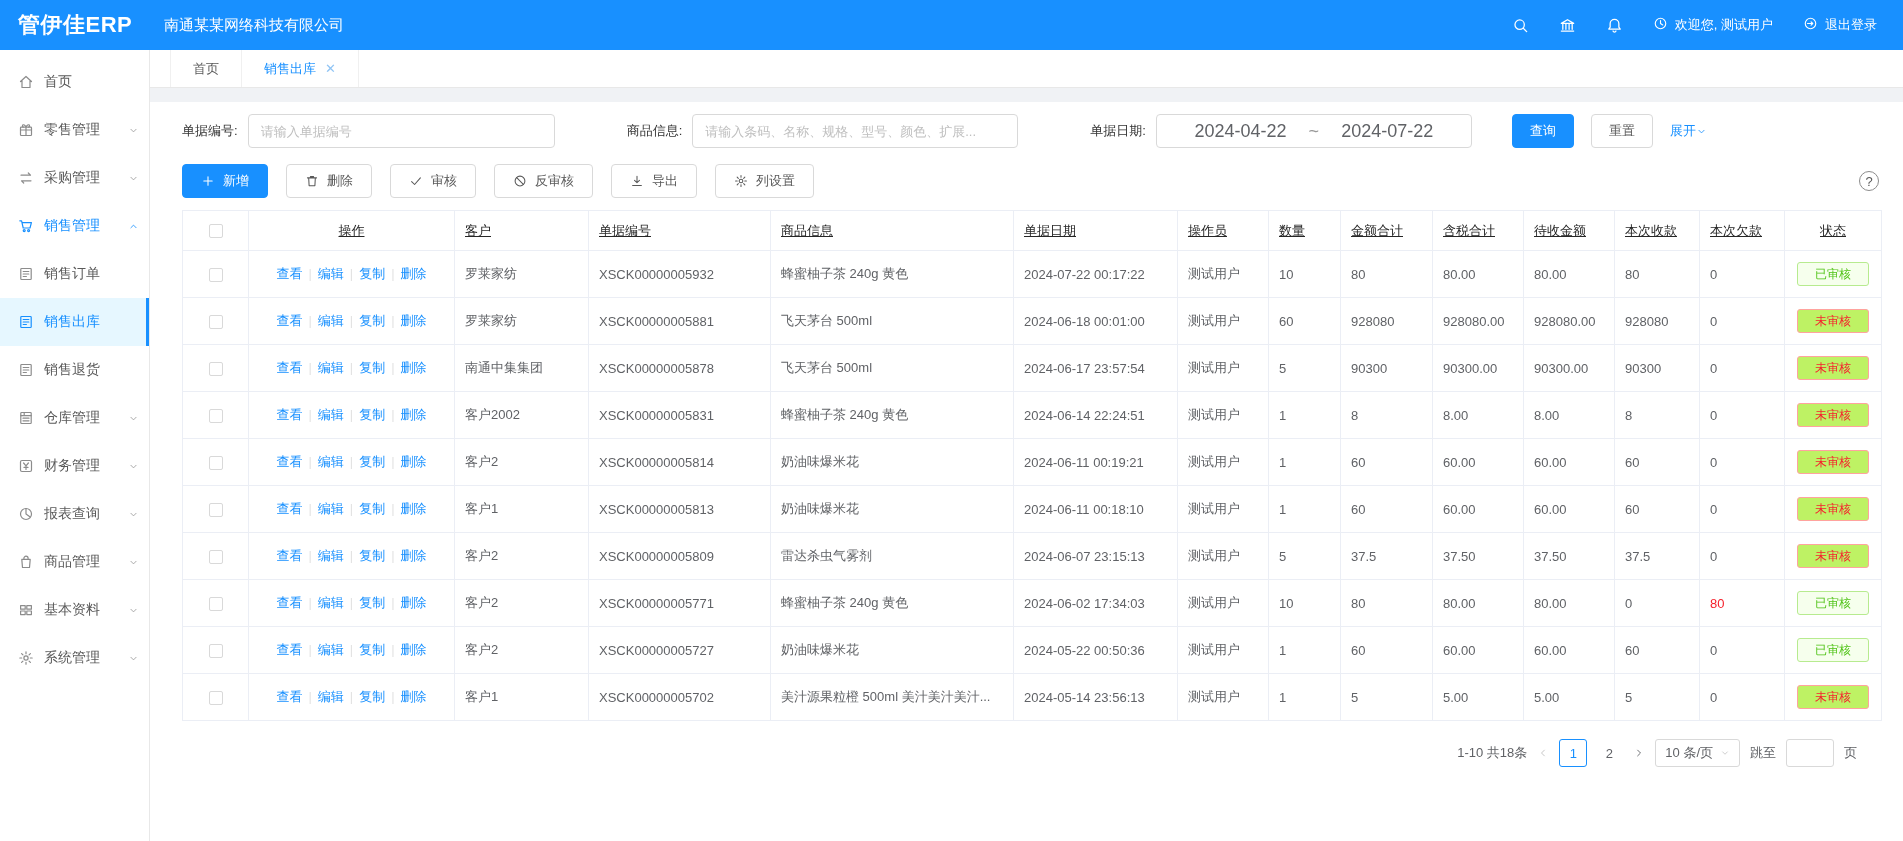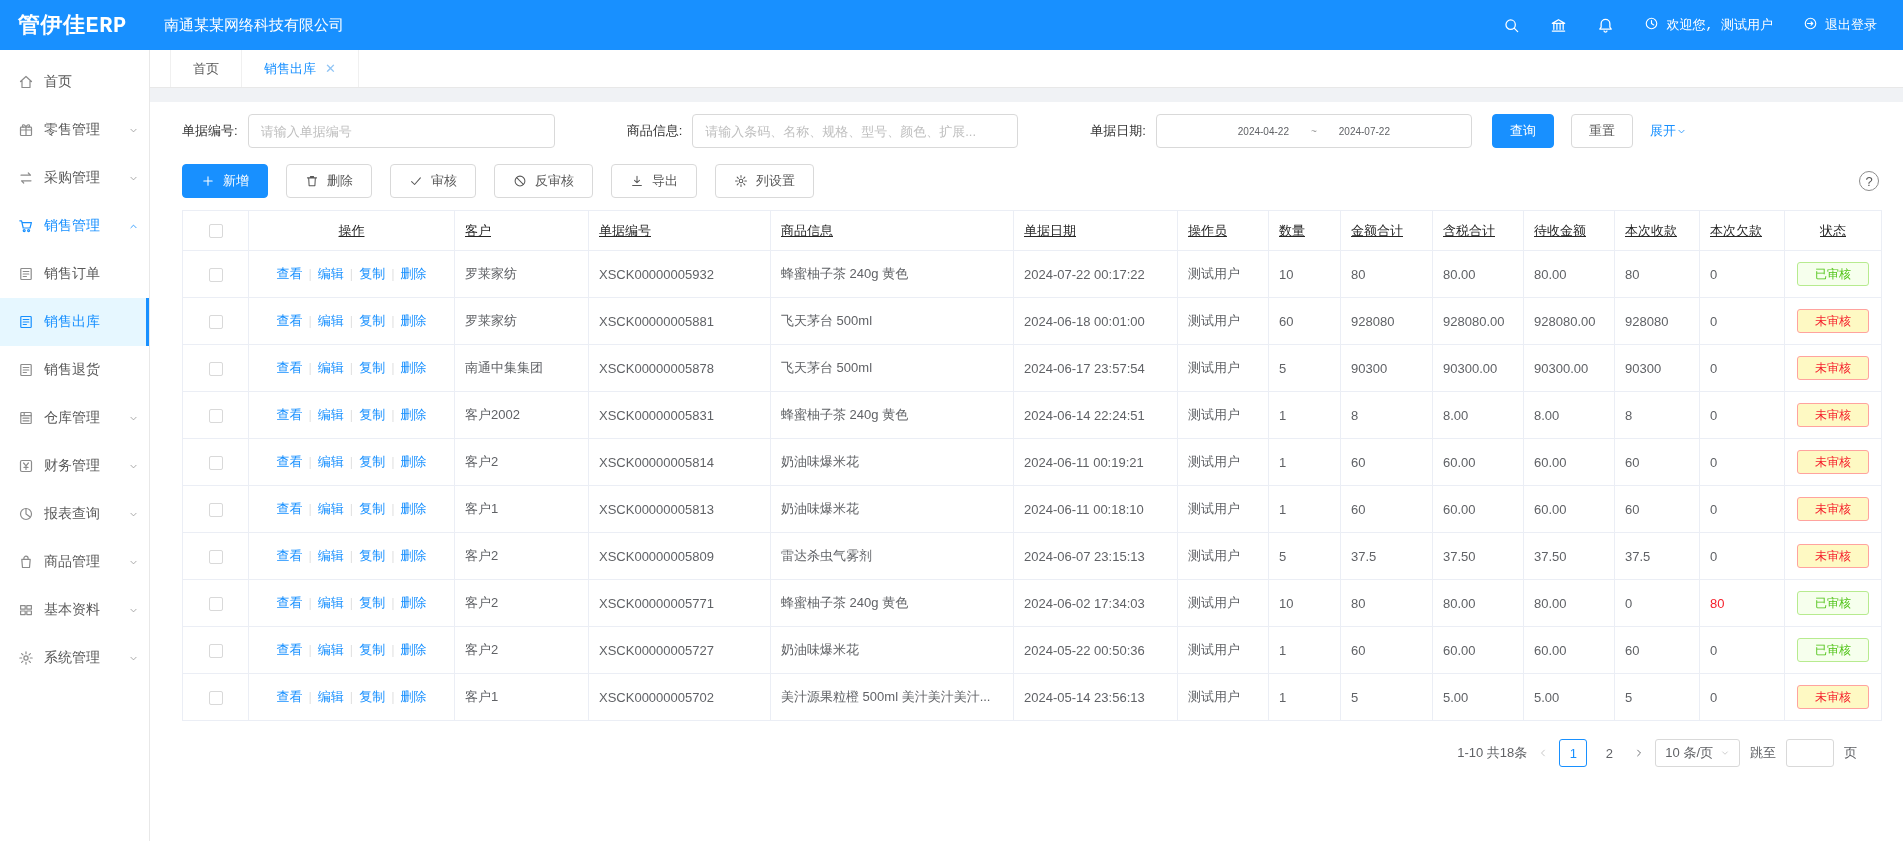--- a/index.html
+++ b/index.html
@@ -6,21 +6,21 @@
   html,body { margin:0; padding:0; }
   body {
     width:1903px; height:841px; overflow:hidden; background:#fff;
     font-family:"Liberation Sans","DejaVu Sans",sans-serif;
     color:#333; font-size:14px;
   }
   .icon { display:inline-flex; width:16px; height:16px; flex-shrink:0; }
   .icon svg { width:100%; height:100%; }
 
   
-  .topbar { height:50px; background:#1890ff; display:flex; align-items:center; color:#fff;font-family:Liberation Mono, monospace; }
+  .topbar { height:50px; background:#1890ff; display:flex; align-items:center; color:#fff; }
   .logo { width:150px; padding-left:18px; font-size:22px; font-weight:bold; letter-spacing:.5px; cursor:pointer; }
   .company { font-size:15px; margin-left:14px; }
   .topbar-right { margin-left:auto; display:flex; align-items:center; gap:30px; padding-right:26px; font-size:13px; }
   .tb-ic { width:17px; height:17px; display:inline-flex; color:#fff; cursor:pointer; }
   .tb-item { display:flex; align-items:flex-start; gap:7px; cursor:pointer; }
 
   
   .main { display:flex; height:791px; }
   .sidebar { width:150px; flex-shrink:0; background:#fff; border-right:1px solid #e8e8e8; padding-top:8px; }
   .side-item { height:48px; display:flex; align-items:center; padding:0 10px 0 18px; color:#595959; cursor:pointer; font-size:14px; }
@@ -44,25 +44,25 @@
 
   
   .panel { background:#fff; flex:1; margin-top:14px; padding:0 20px; display:flex; flex-direction:column; min-height:0; }
 
   .filterbar { display:flex; align-items:center; padding:12px 0 10px 12px; font-size:13px; color:#333; flex-shrink:0; }
   .f-label { margin-right:10px; white-space:nowrap; }
   .f-input { height:34px; border:1px solid #d9d9d9; border-radius:4px; padding:0 12px; font-size:13px; color:#606266; outline:none; font-family:inherit; }
   .f-input::placeholder { color:#bfbfbf; }
   .grp { display:flex; align-items:center; }
   .grp + .grp { margin-left:72px; }
-  .daterange { width:316px; height:34px; border:1px solid #d9d9d9; border-radius:4px; display:flex; align-items:center; justify-content:center; gap:22px; color:#606266; font-size:10px; cursor:pointer; }
+  .daterange { width:316px; height:34px; border:1px solid #d9d9d9; border-radius:4px; display:flex; align-items:center; justify-content:center; gap:22px; color:#606266; font-size:18px; cursor:pointer; }
   .daterange .tilde { color:#999; }
   .btn { height:34px; padding:0 17px; border-radius:4px; border:1px solid #d9d9d9; background:#fff; color:#595959; font-size:13px; cursor:pointer; font-family:inherit; }
   .btn.primary { background:#1890ff; border-color:#1890ff; color:#fff; }
-  .filter-actions { display:flex; align-items:center; gap:17px; margin-left:20px; }
+  .filter-actions { display:flex; align-items:center; gap:17px; margin-left:40px; }
   .expand { color:#1890ff; display:flex; align-items:center; cursor:pointer; font-size:13px; }
   .expand .icon { width:11px; height:11px; }
 
   .toolbar { display:flex; align-items:center; gap:18px; padding:6px 4px 12px 12px; flex-shrink:0; }
   .tbtn { height:34px; padding:0 18px; display:inline-flex; align-items:center; gap:8px; border:1px solid #d9d9d9; border-radius:4px; background:#fff; color:#595959; font-size:13px; cursor:pointer; font-family:inherit; }
   .tbtn .icon { width:14px; height:14px; }
   .tbtn.primary { background:#1890ff; border-color:#1890ff; color:#fff; }
   .help-circle { margin-left:auto; width:20px; height:20px; border:1px solid #8c8c8c; border-radius:50%; color:#595959; font-size:13px; display:flex; align-items:center; justify-content:center; cursor:pointer; }
 
   
@@ -70,21 +70,21 @@
   table { border-collapse:collapse; table-layout:fixed; width:100%; font-size:13px; color:#606266; }
   th, td { border:1px solid #ebeef5; padding:0 10px; overflow:hidden; white-space:nowrap; text-overflow:ellipsis; text-align:left; }
   th { height:40px; color:#262626; font-weight:400;text-decoration:underline; }
   td { height:47px; }
   th.col-cb, td.col-cb, th.col-0, td.col-0, th.col-12, td.col-12 { text-align:center; }
   .cb { display:inline-block; width:14px; height:14px; border:1px solid #d9d9d9; border-radius:2px; background:#fff; vertical-align:middle; cursor:pointer; }
   .op-link { color:#1890ff; cursor:pointer; text-decoration:none; }
   .op-sep { color:#e3e3e3; margin:0 6px; }
   .badge { display:inline-block; padding:2px 17px; font-size:12px; border-radius:3px; line-height:1.5; }
   .badge.green { color:#52c41a; background:#f6ffed; border:1px solid #b7eb8f; }
-  .badge.red { color:#f5222d; background:#fef9c3; border:1px solid #ffa39e; }
+  .badge.red { color:#f5222d; background:#bef264; border:1px solid #ffa39e; }
   .red-text { color:#f5222d; }
 
   
   .pagination { display:flex; align-items:center; justify-content:flex-end; gap:10px; padding:18px 26px 0 0; font-size:13px; color:#606266; }
   .pg-arrow { width:12px; height:12px; display:inline-flex; cursor:pointer; }
   .pg-arrow.prev { color:#bfbfbf; }
   .pg-arrow.next { color:#606266; }
   .page { min-width:28px; height:28px; padding:0 6px; display:inline-flex; align-items:center; justify-content:center; border:1px solid transparent; border-radius:3px; cursor:pointer; }
   .page.active { border-color:#1890ff; color:#1890ff; background:#fff; }
   .psize { height:28px; border:1px solid #d9d9d9; border-radius:3px; padding:0 9px; display:inline-flex; align-items:center; gap:7px; cursor:pointer; color:#606266; }

